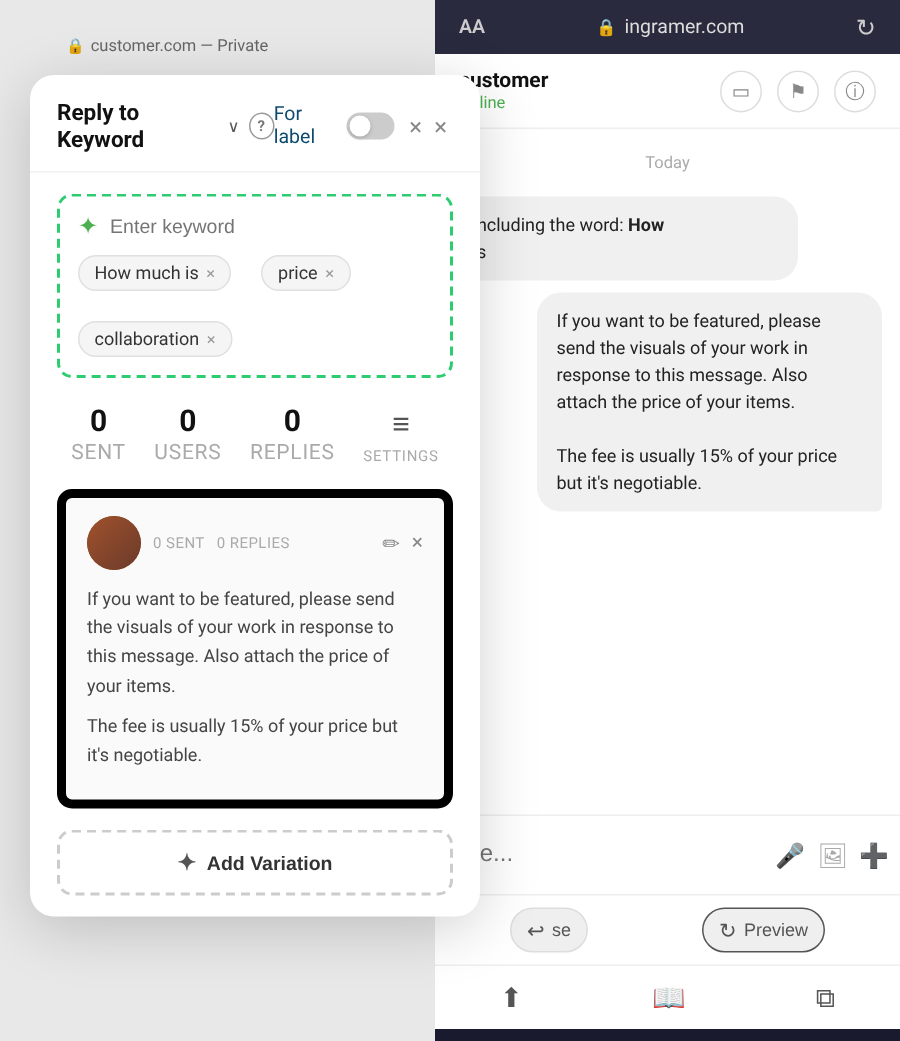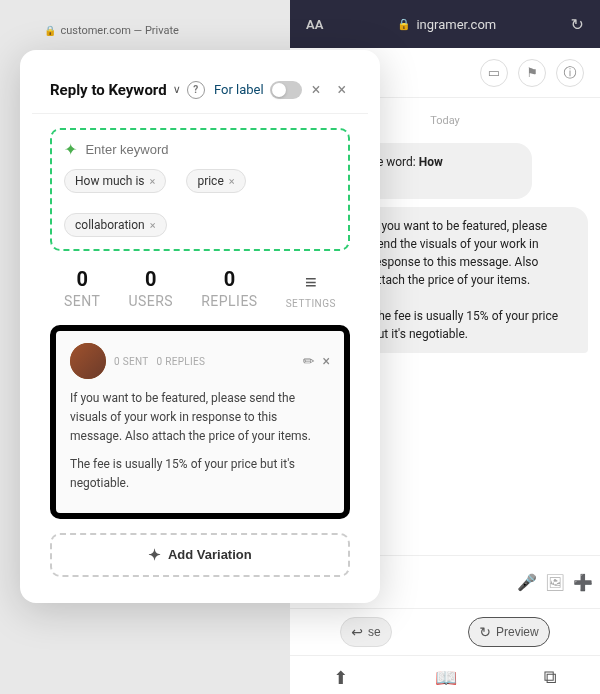--- a/index.html
+++ b/index.html
@@ -18,21 +18,21 @@
       top: 0;
       right: 0;
       width: 310px;
       height: 694px;
       background: #1a1a2e;
       border-radius: 0;
     }
 
     .browser-bar {
       background: #2a2a3e;
-      height: 48px;
+      height: 36px;
       display: flex;
       align-items: center;
       justify-content: space-between;
       padding: 0 16px;
       border-radius: 0;
     }
 
     .browser-aa {
       color: #ccc;
       font-size: 13px;
@@ -206,25 +206,25 @@
     .nav-icon {
       font-size: 18px;
       color: #555;
     }
 
     
     .main-card {
       position: absolute;
       top: 50px;
       left: 20px;
-      width: 360px;
+      width: 300px;
       background: #fff;
       border-radius: 16px;
       box-shadow: 0 8px 40px rgba(0,0,0,0.18);
-      padding: 12px;
+      padding: 0;
       z-index: 10;
     }
 
     .card-header {
       display: flex;
       align-items: center;
       justify-content: space-between;
       padding: 16px 18px 12px;
       border-bottom: 1px solid #f0f0f0;
     }

